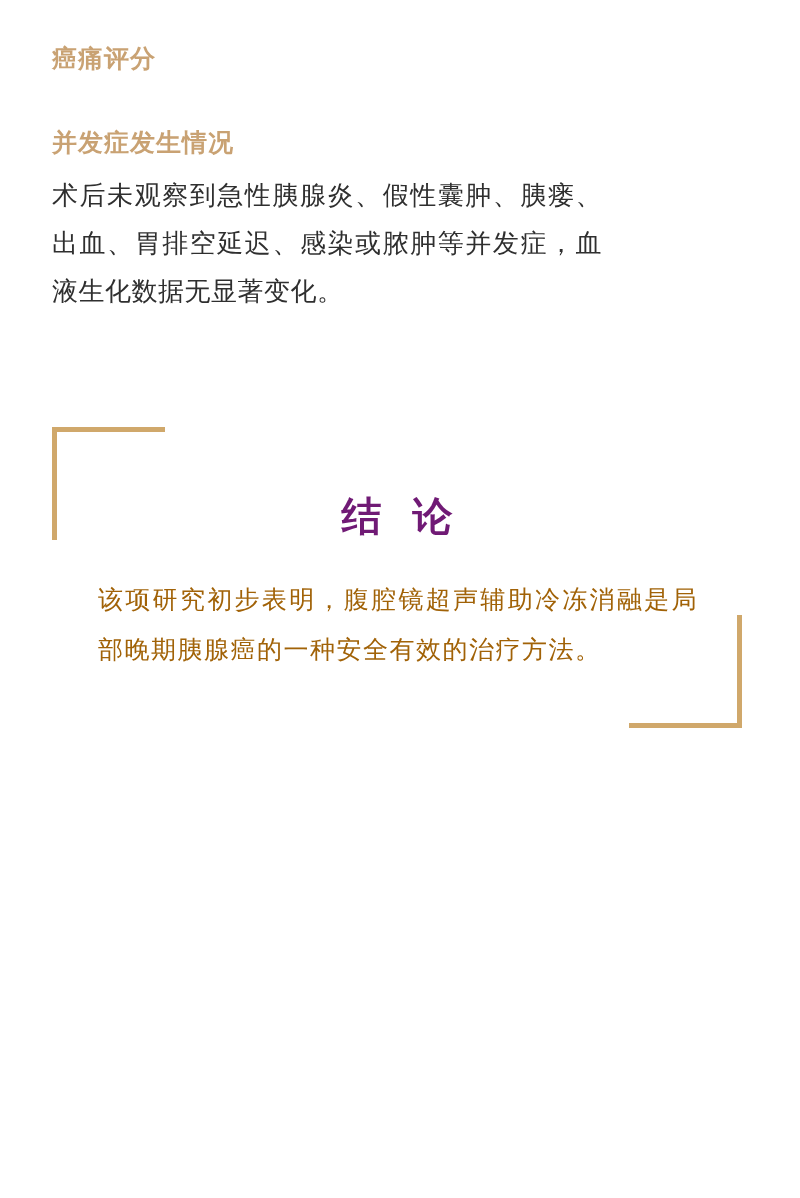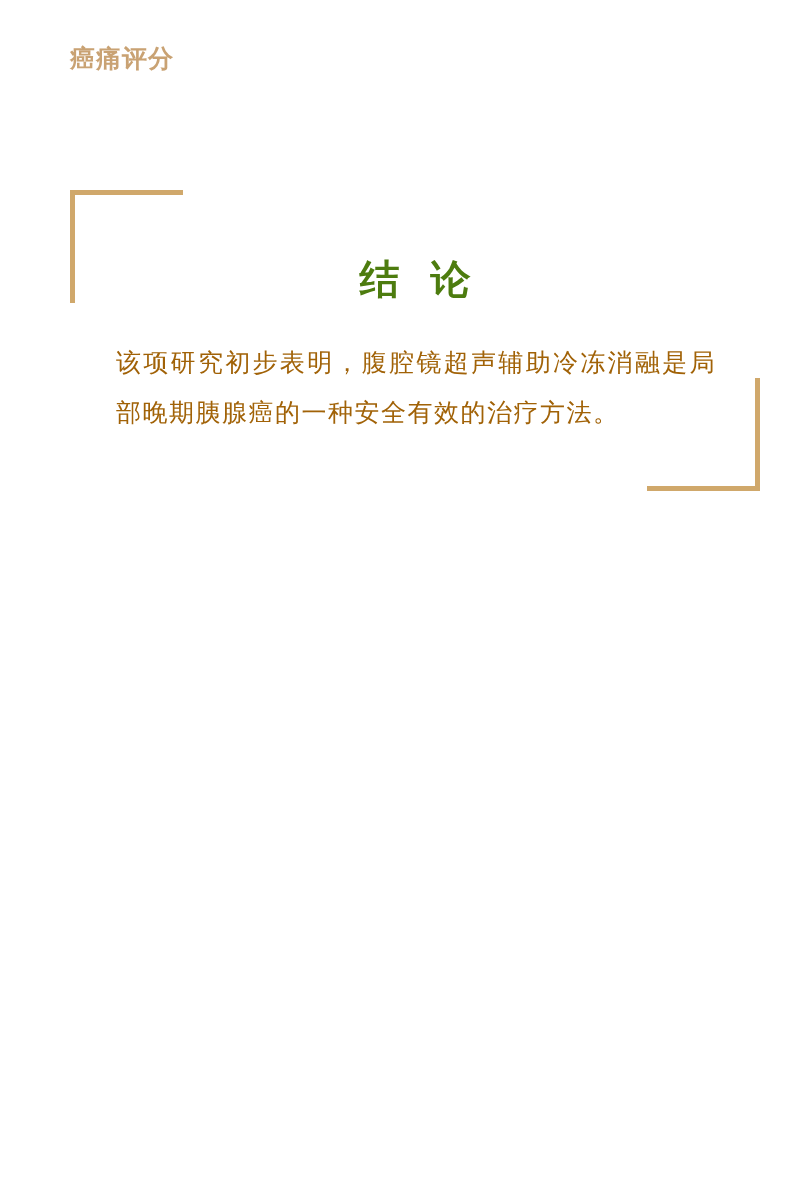--- a/index.html
+++ b/index.html
@@ -12,21 +12,21 @@
     height: 1198px;
     font-family: "Liberation Sans", "DejaVu Sans", sans-serif;
     color: #3b3b3b;
     position: relative;
     overflow: hidden;
   }
   .page {
     width: 660px;
     height: 1198px;
     box-sizing: border-box;
-    padding: 40px 58px 0 70px;
+    padding: 40px 58px 0 52px;
     position: relative;
   }
   .section {
     margin-bottom: 46px;
   }
   .sec-title {
     font-size: 25px;
     font-weight: bold;
     color: #c9a273;
     letter-spacing: 1px;
@@ -68,21 +68,21 @@
   .corner-br {
     bottom: 0;
     right: 0;
     border-right: 5px solid #d0a86b;
     border-bottom: 5px solid #d0a86b;
   }
   .conc-title {
     text-align: center;
     font-size: 40px;
     font-weight: bold;
-    color: #4d7c0f;
+    color: #701a75;
     letter-spacing: 10px;
     margin: 18px 0 30px 0;
     text-indent: 10px;
   }
   .conc-body {
     font-size: 25px;
     line-height: 2.0;
     color: #a16207;
     letter-spacing: 1.5px;
     text-align: justify;
@@ -92,20 +92,24 @@
 </style>
 </head>
 <body>
 
 <div class="page">
 
   <div class="section">
     <h2 class="sec-title">癌痛评分</h2>
   </div>
 
+  <div class="section">
+    <h2 class="sec-title">并发症发生情况</h2>
+    <p class="sec-body">术后未观察到急性胰腺炎、假性囊肿、胰瘘、出血、胃排空延迟、感染或脓肿等并发症，血液生化数据无显著变化。</p>
+  </div>
 
   <div class="spacer-lg"></div>
 
   <div class="conclusion">
     <span class="corner corner-tl"></span>
     <span class="corner corner-br"></span>
     <h1 class="conc-title">结 论</h1>
     <p class="conc-body">该项研究初步表明，腹腔镜超声辅助冷冻消融是局部晚期胰腺癌的一种安全有效的治疗方法。</p>
   </div>
 

